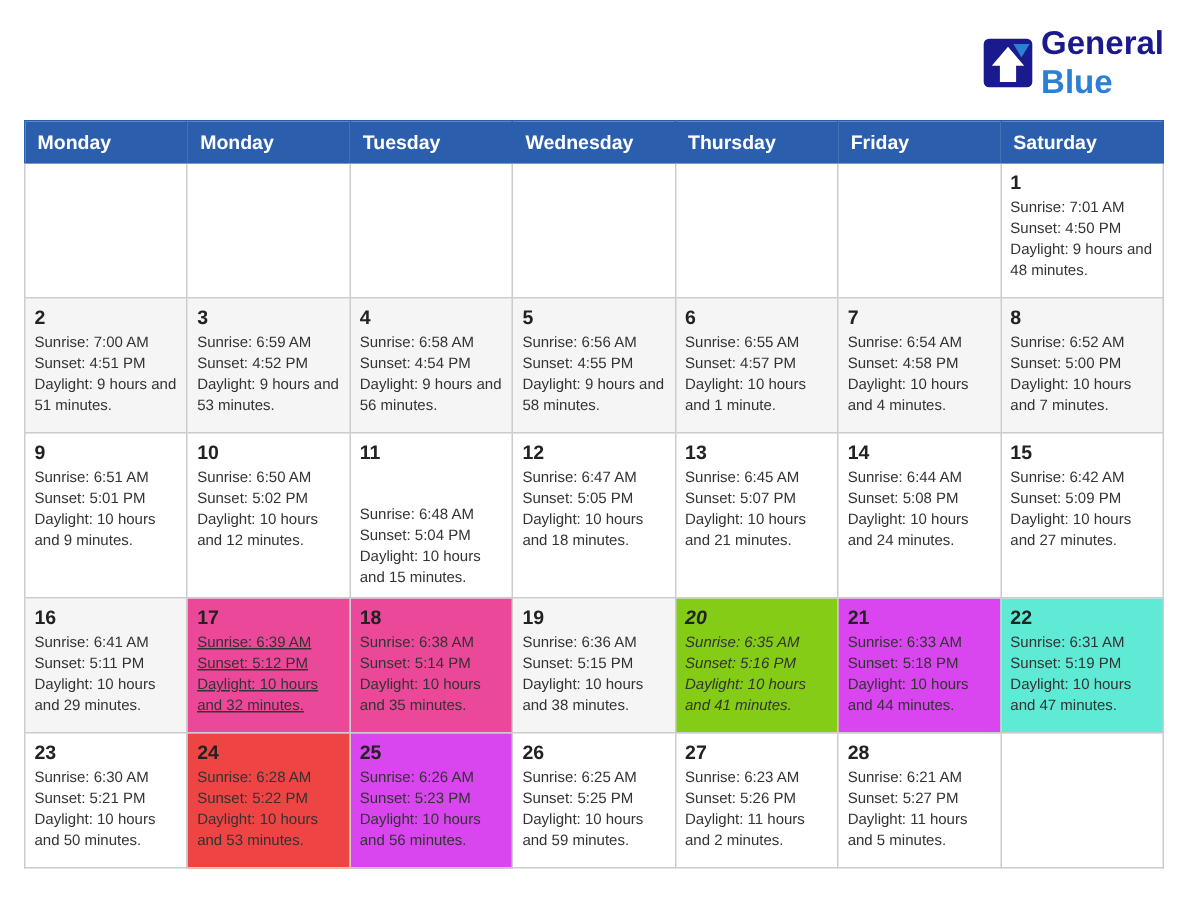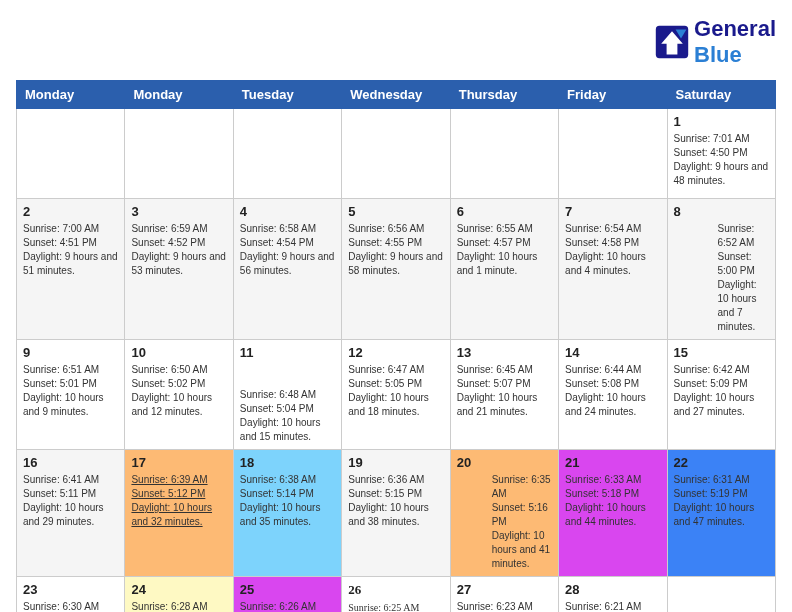--- a/index.html
+++ b/index.html
@@ -168,21 +168,21 @@
 Daylight: 10 hours and 1 minute.</div>
         </td>
         <td style="background-color: rgb(245, 245, 245);">
           <span class="day-number">7</span>
           <div class="day-info" style="white-space: pre-line;">Sunrise: 6:54 AM
 Sunset: 4:58 PM
 Daylight: 10 hours and 4 minutes.</div>
         </td>
         <td style="background-color: rgb(245, 245, 245);">
           <span class="day-number">8</span>
-          <div class="day-info" style="white-space: pre-line; margin-left: 44px;">Sunrise: 6:52 AM
+          <div class="day-info" style="white-space: pre-line;">Sunrise: 6:52 AM
 Sunset: 5:00 PM
 Daylight: 10 hours and 7 minutes.</div>
         </td>
       </tr>
       <tr>
         <td style="background-color: rgb(255, 255, 255);">
           <span class="day-number">9</span>
           <div class="day-info" style="white-space: pre-line;">Sunrise: 6:51 AM
 Sunset: 5:01 PM
 Daylight: 10 hours and 9 minutes.</div>
@@ -224,77 +224,77 @@
 Daylight: 10 hours and 27 minutes.</div>
         </td>
       </tr>
       <tr>
         <td style="background-color: rgb(245, 245, 245);">
           <span class="day-number">16</span>
           <div class="day-info" style="white-space: pre-line;">Sunrise: 6:41 AM
 Sunset: 5:11 PM
 Daylight: 10 hours and 29 minutes.</div>
         </td>
-        <td style="background-color: #fdba74;">
+        <td style="background-color: #ec4899;">
           <span class="day-number">17</span>
           <div class="day-info" style="white-space: pre-line; text-decoration: underline;">Sunrise: 6:39 AM
 Sunset: 5:12 PM
 Daylight: 10 hours and 32 minutes.</div>
         </td>
-        <td style="background-color: #7dd3fc;">
+        <td style="background-color: #ec4899;">
           <span class="day-number">18</span>
           <div class="day-info" style="white-space: pre-line;">Sunrise: 6:38 AM
 Sunset: 5:14 PM
 Daylight: 10 hours and 35 minutes.</div>
         </td>
         <td style="background-color: rgb(245, 245, 245);">
           <span class="day-number">19</span>
           <div class="day-info" style="white-space: pre-line;">Sunrise: 6:36 AM
 Sunset: 5:15 PM
 Daylight: 10 hours and 38 minutes.</div>
         </td>
-        <td style="background-color: #fdba74;">
+        <td style="background-color: #84cc16; font-style: italic;">
           <span class="day-number">20</span>
-          <div class="day-info" style="white-space: pre-line; margin-left: 35px;">Sunrise: 6:35 AM
+          <div class="day-info" style="white-space: pre-line;">Sunrise: 6:35 AM
 Sunset: 5:16 PM
 Daylight: 10 hours and 41 minutes.</div>
         </td>
         <td style="background-color: #d946ef;">
           <span class="day-number">21</span>
           <div class="day-info" style="white-space: pre-line;">Sunrise: 6:33 AM
 Sunset: 5:18 PM
 Daylight: 10 hours and 44 minutes.</div>
         </td>
-        <td style="background-color: #3b82f6;">
+        <td style="background-color: #5eead4;">
           <span class="day-number">22</span>
           <div class="day-info" style="white-space: pre-line;">Sunrise: 6:31 AM
 Sunset: 5:19 PM
 Daylight: 10 hours and 47 minutes.</div>
         </td>
       </tr>
       <tr>
         <td style="background-color: rgb(255, 255, 255);">
           <span class="day-number">23</span>
           <div class="day-info" style="white-space: pre-line;">Sunrise: 6:30 AM
 Sunset: 5:21 PM
 Daylight: 10 hours and 50 minutes.</div>
         </td>
-        <td style="background-color: #fef9c3;">
+        <td style="background-color: #ef4444;">
           <span class="day-number">24</span>
           <div class="day-info" style="white-space: pre-line;">Sunrise: 6:28 AM
 Sunset: 5:22 PM
 Daylight: 10 hours and 53 minutes.</div>
         </td>
         <td style="background-color: #d946ef;">
           <span class="day-number">25</span>
           <div class="day-info" style="white-space: pre-line;">Sunrise: 6:26 AM
 Sunset: 5:23 PM
 Daylight: 10 hours and 56 minutes.</div>
         </td>
-        <td style="background-color: rgb(255, 255, 255); font-family: Liberation Serif, serif;">
+        <td style="background-color: rgb(255, 255, 255);">
           <span class="day-number">26</span>
           <div class="day-info" style="white-space: pre-line;">Sunrise: 6:25 AM
 Sunset: 5:25 PM
 Daylight: 10 hours and 59 minutes.</div>
         </td>
         <td style="background-color: rgb(255, 255, 255);">
           <span class="day-number">27</span>
           <div class="day-info" style="white-space: pre-line;">Sunrise: 6:23 AM
 Sunset: 5:26 PM
 Daylight: 11 hours and 2 minutes.</div>

